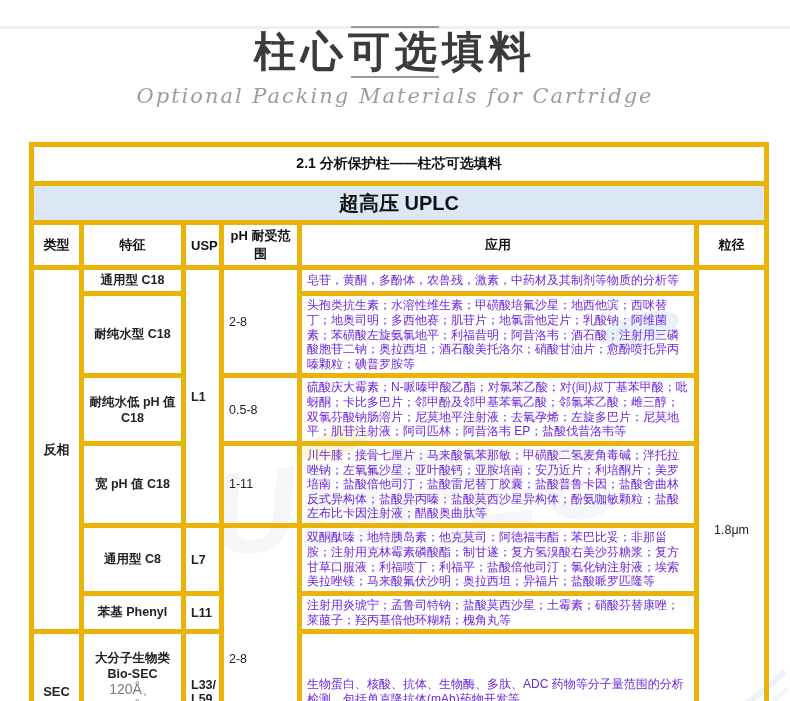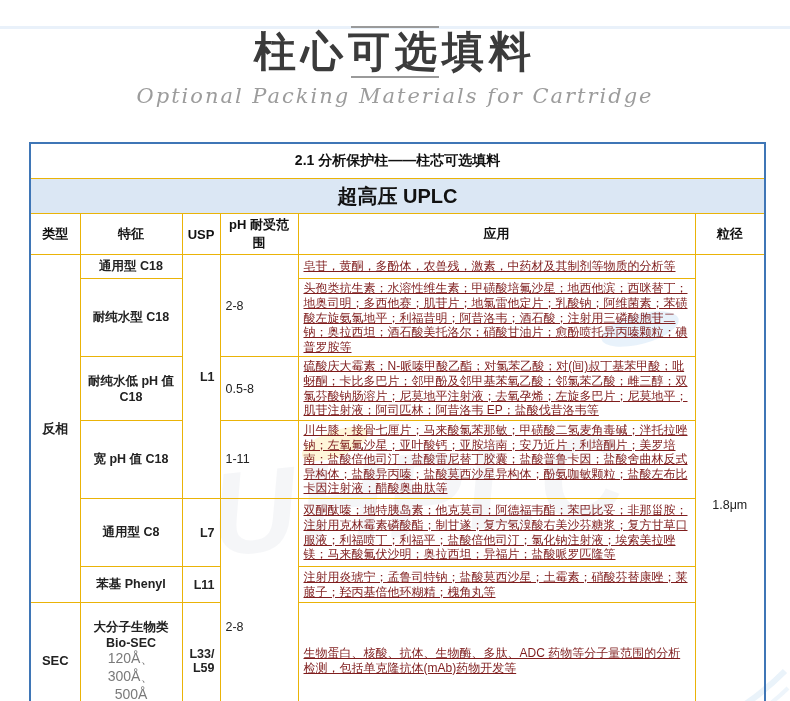--- a/index.html
+++ b/index.html
@@ -27,32 +27,32 @@
   .title-line{width:88px;height:2px;background:#9a9a9a;}
   .page-title{font-size:42px;font-weight:bold;color:#3b3b3b;letter-spacing:5px;
               margin:0 18px;line-height:1.15;}
   .page-subtitle{text-align:center;margin-top:6px;
                  font-family:"DejaVu Serif","Liberation Serif",serif;
                  font-style:italic;font-size:21px;color:#9c9c9c;letter-spacing:2px;}
 
   
   table.spec{border-collapse:collapse;table-layout:fixed;width:735px;
              margin:34px 0 0 29px;background:transparent;}
-  table.spec td,table.spec th{border:1px solid #eab308;vertical-align:middle;
+  table.spec td,table.spec th{border:5px solid #eab308;vertical-align:middle;
              padding:2px 5px;background:transparent;}
   table.spec{border:2px solid #3f76b6;}
   .section-title{font-size:14px;font-weight:bold;color:#111;text-align:center;height:30px;}
   .band{background:#dbe7f4 !important;font-size:20px;font-weight:bold;color:#111;
         text-align:center;height:30px;}
   th.colhead{font-size:13px;font-weight:bold;color:#111;text-align:center;height:27px;}
   td.c-type{font-size:13px;font-weight:bold;text-align:center;color:#222;}
   td.c-feature{font-size:12.5px;font-weight:bold;text-align:center;color:#222;white-space:pre-line;}
-  td.c-usp{font-size:12.5px;font-weight:bold;text-align:right;color:#222;white-space:pre-line;}
+  td.c-usp{font-size:12.5px;font-weight:bold;text-align:left;color:#222;white-space:pre-line;}
   td.c-ph{font-size:12.5px;color:#222;}
-  td.c-app{font-size:12px;text-align:left;color:#7f1d1d;line-height:1.22;white-space:pre-line;text-decoration:underline;}
+  td.c-app{font-size:12px;text-align:left;color:#6d28d9;line-height:1.22;white-space:pre-line;}
   td.c-size{font-size:12.5px;text-align:center;color:#222;}
   .feature-detail{display:block;font-weight:normal;font-size:14px;color:#7a7a7a;white-space:pre-line;}
   tr.r1{height:24px;} tr.r2{height:62px;} tr.r3{height:58px;} tr.r4{height:70px;}
   tr.r5{height:68px;} tr.r6{height:36px;} tr.r7{height:54px;} tr.r8{height:36px;}
 </style>
 </head>
 <body>
 
 <div class="page">
   <div class="top-strip"></div>

